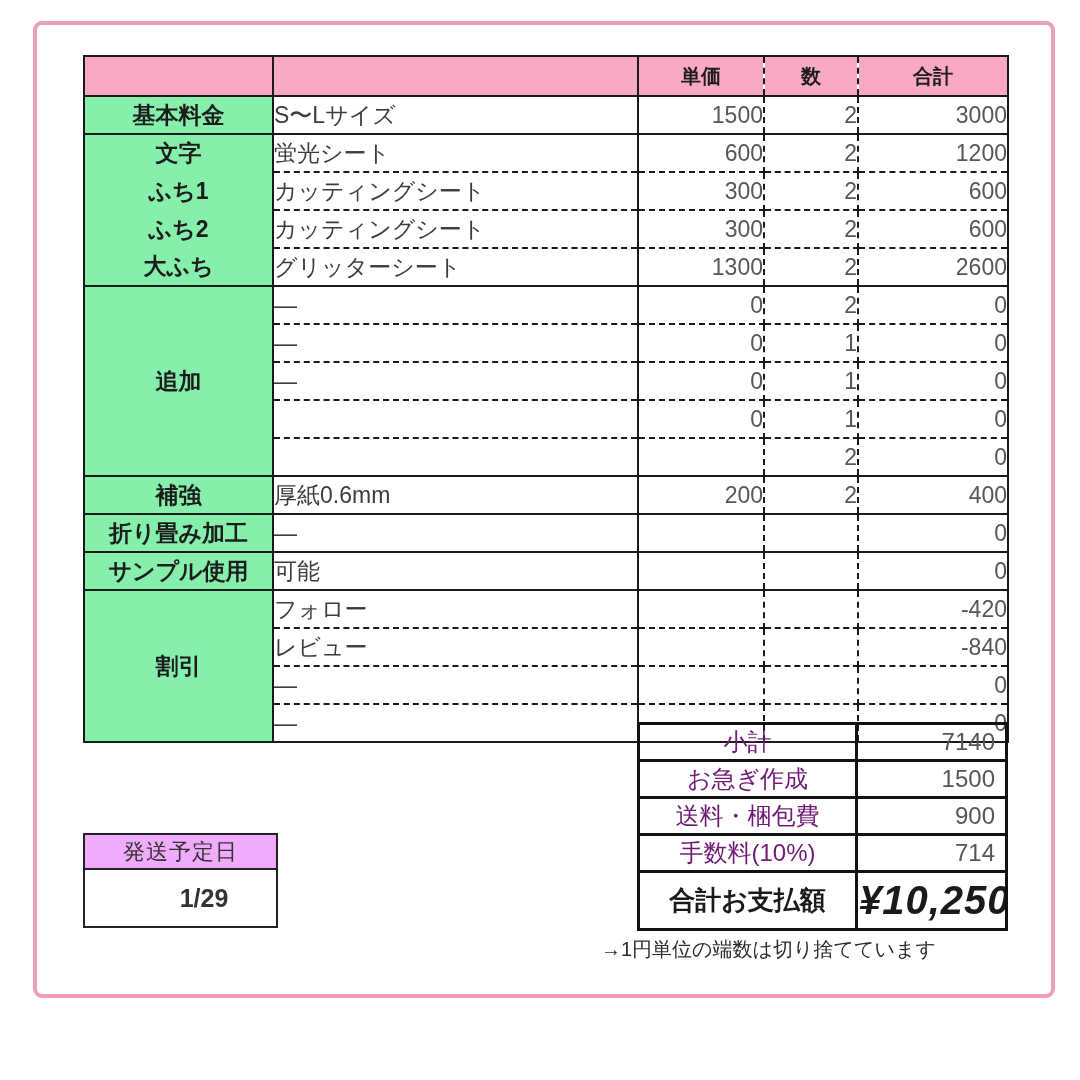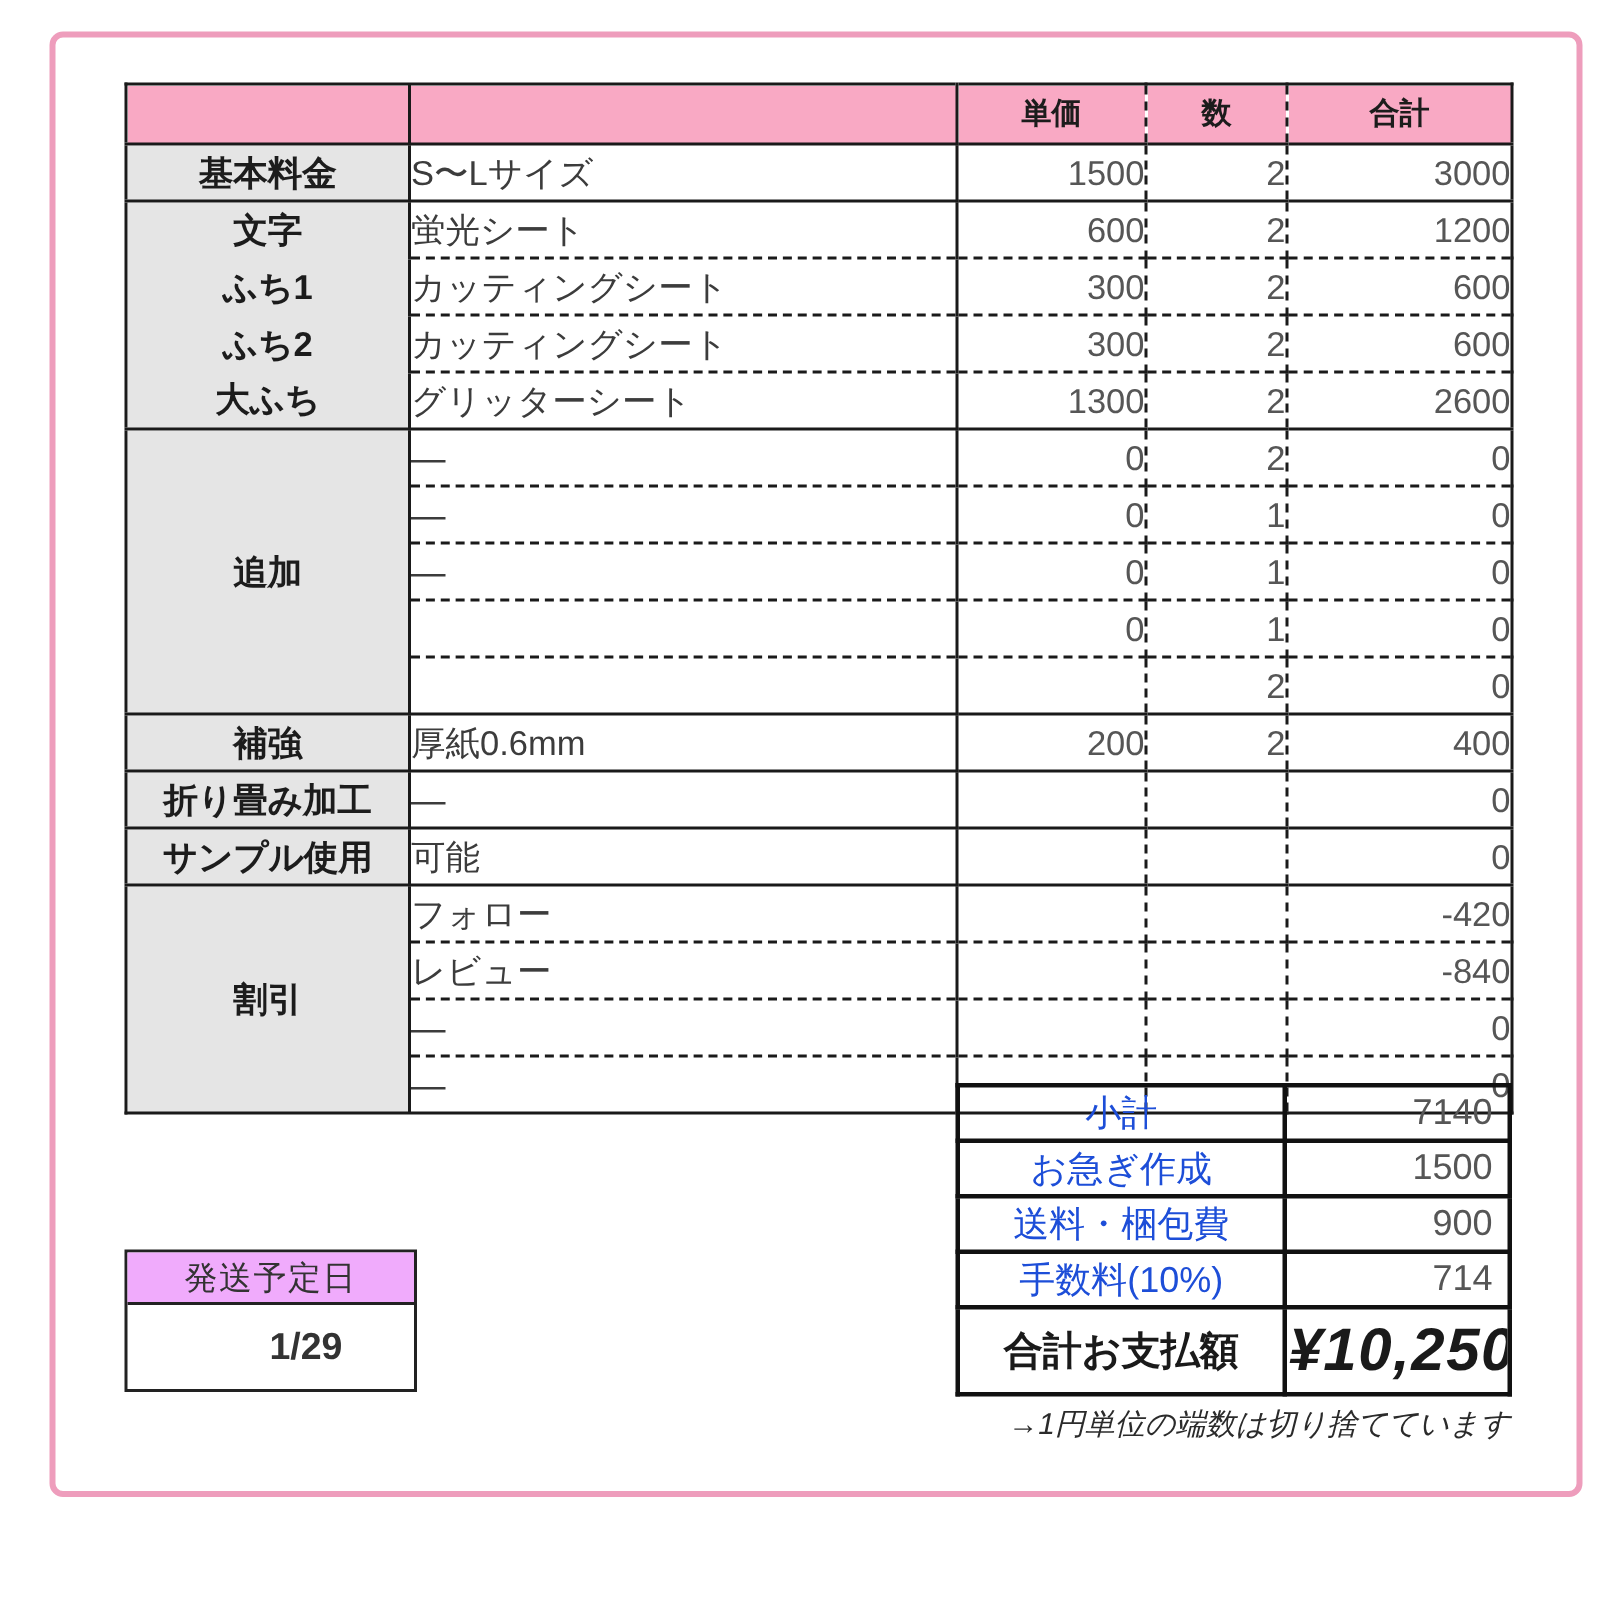--- a/index.html
+++ b/index.html
@@ -17,47 +17,47 @@
   #main-table{
     position:absolute;left:83px;top:55px;width:924px;
     border-collapse:collapse;table-layout:fixed;
     border:2px solid #1a1a1a;
   }
   #main-table td{
     height:36px;padding:0;vertical-align:middle;
     font-size:23px;line-height:1.05;overflow:hidden;white-space:nowrap;
   }
   #main-table tr.hdr td{height:38px;background:#f9a9c4;font-weight:bold;text-align:center;font-size:20px;color:#1c1c1c;}
-  td.cat{background:#e5e5e5;font-weight:bold;text-align:center;font-size:22px;color:#1c1c1c;}
+  td.cat{background:#86efac;font-weight:bold;text-align:center;font-size:22px;color:#1c1c1c;}
   td.desc{text-align:left;padding-left:10px;color:#3c3c3c;}
   td.num{text-align:right;padding-right:9px;color:#565656;font-size:24px;}
   .br-s{border-right:2px solid #1a1a1a;}
   .br-d{border-right:2px dashed #1a1a1a;}
   .bb-s{border-bottom:2px solid #1a1a1a;}
   .bb-d{border-bottom:2px dashed #1a1a1a;}
 
   
   #summary-table{
     position:absolute;left:637px;top:722px;width:368px;
     border-collapse:collapse;table-layout:fixed;
     border:3px solid #111111;
   }
   #summary-table td{
     height:37px;box-sizing:border-box;border:3px solid #111111;
     vertical-align:middle;font-size:24px;overflow:hidden;white-space:nowrap;
   }
-  #summary-table td.s-label{text-align:center;color:#1d4ed8;}
+  #summary-table td.s-label{text-align:center;color:#701a75;}
   #summary-table td.s-value{text-align:right;padding-right:10px;color:#565656;}
   #summary-table tr.total td{height:58px;font-weight:bold;color:#1a1a1a;}
   #summary-table tr.total td.s-label{font-size:26px;}
   #summary-table tr.total td.s-value{font-size:40px;letter-spacing:1px;font-style:italic;}
 
   #summary-note{
-    position:absolute;left:617px;top:936px;width:390px;
-    text-align:right;font-size:20px;color:#2b2b2b;white-space:nowrap;font-style:italic;
+    position:absolute;left:601px;top:936px;width:390px;
+    text-align:left;font-size:20px;color:#2b2b2b;white-space:nowrap;
   }
 
   
   #shipping-box{
     position:absolute;left:83px;top:833px;width:195px;height:95px;
     box-sizing:border-box;border:2px solid #222222;background:#ffffff;
   }
   #shipping-header{
     height:35px;box-sizing:border-box;border-bottom:2px solid #222222;
     background:#f0abfc;display:flex;align-items:center;justify-content:center;

